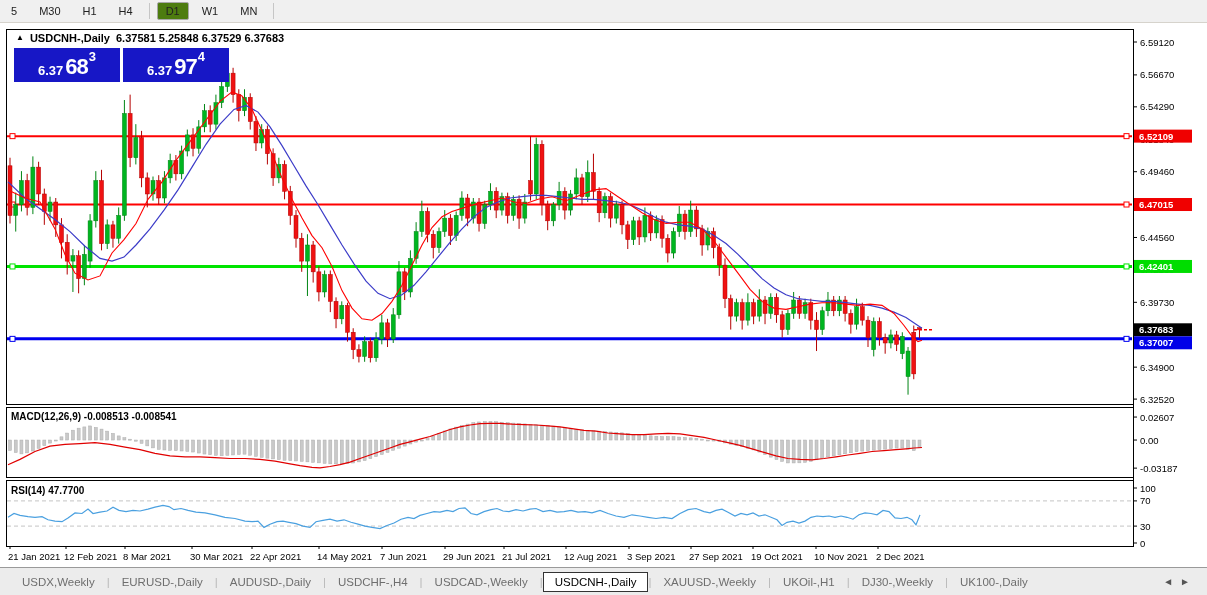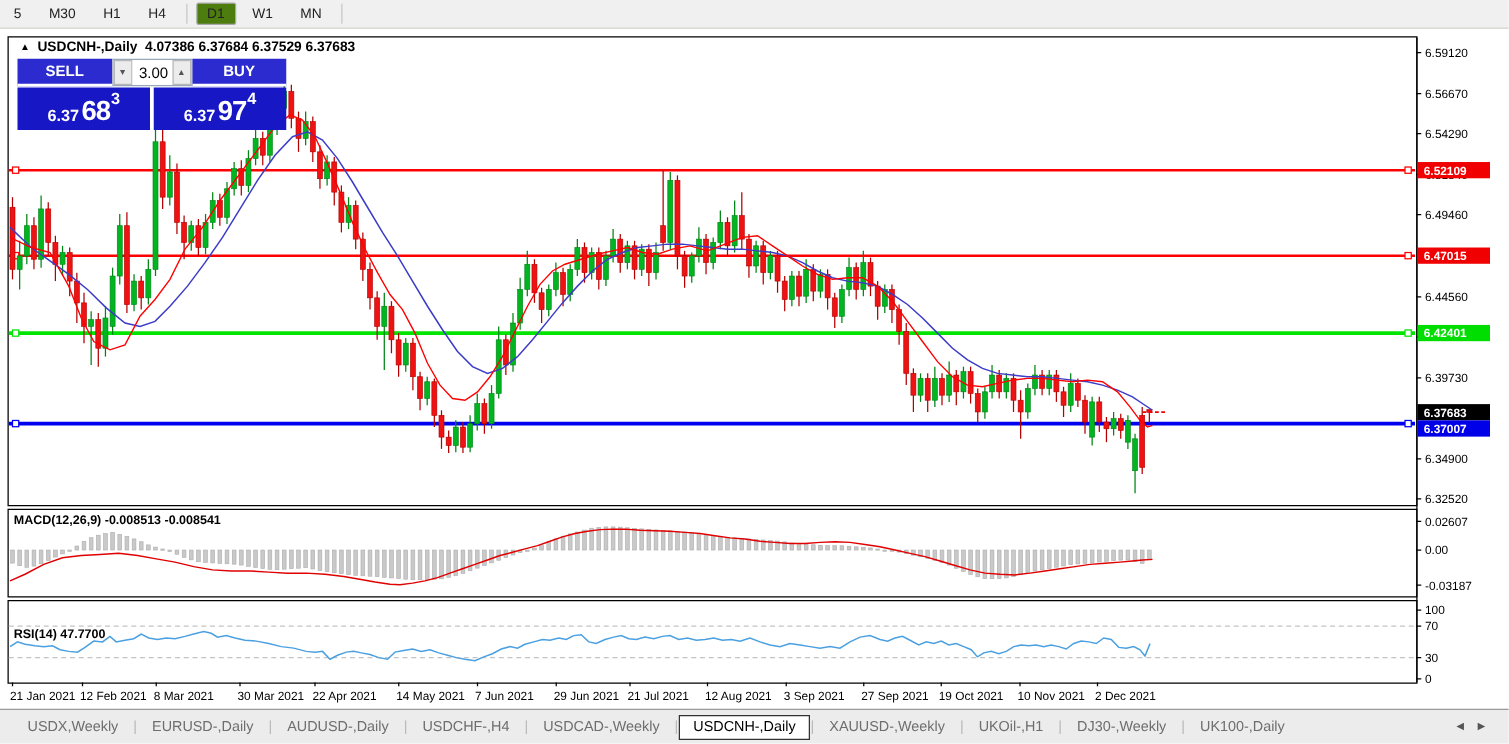--- a/index.html
+++ b/index.html
@@ -28,21 +28,21 @@
   .tp-row2{display:flex;height:34px;margin-top:1px;}
   .price-big{flex:1;background:#1717c6;color:#fff;display:flex;align-items:flex-end;justify-content:center;
       padding-bottom:2px;cursor:pointer;}
   .price-big.left{margin-right:3px;}
   .pb-small{font-size:13px;font-weight:700;line-height:19px;margin-right:2px;}
   .pb-big{font-size:22px;font-weight:700;line-height:27px;letter-spacing:-1px;}
   .pb-sup{font-size:13px;font-weight:700;align-self:flex-start;margin-top:1px;margin-left:1px;}
   
   .pane-label{position:absolute;z-index:6;font-size:10px;font-weight:600;color:#000;}
   #macd-label{left:11px;top:411px;text-align:center;}
-  #rsi-label{left:11px;top:502px;}
+  #rsi-label{left:11px;top:485px;}
   
   .tabbar{position:absolute;left:0;top:567px;width:1207px;height:28px;background:#ececec;border-top:1px solid #9a9a9a;
       display:flex;align-items:center;padding-left:10px;font-size:11.5px;color:#6e6e6e;box-sizing:border-box;z-index:10;}
   .tab{padding:4px 12px;cursor:pointer;white-space:nowrap;}
   .tab.active{background:#fff;border:1px solid #333;color:#000;padding:3px 11px;}
   .tab-sep{color:#b8b8b8;}
   .tab-arrows{margin-left:auto;margin-right:10px;color:#555;font-size:10px;letter-spacing:7px;cursor:pointer;}
   svg text{font-family:"Liberation Sans",sans-serif;}
 </style>
 </head>
@@ -658,33 +658,24 @@
     <div class="tf-sep"></div>
     <div class="tf-btn active">D1</div>
     <div class="tf-btn">W1</div>
     <div class="tf-btn">MN</div>
     <div class="tf-sep"></div>
   </div>
 
 <div class="chart-title">
   <span class="collapse-tri">▲</span>
   <span>USDCNH-,Daily</span>
-  <span>4.07386 6.37684 6.37529 6.37683</span>
+  <span>6.37581 5.25848 6.37529 6.37683</span>
 </div>
 
 <div class="trade-panel">
-  <div class="tp-row1">
-    <div class="sell-btn">SELL</div>
-    <div class="spinner">
-      <div class="spin-btn">▼</div>
-      <input class="vol-input" value="3.00" style="">
-      <div class="spin-btn">▲</div>
-    </div>
-    <div class="buy-btn">BUY</div>
-  </div>
   <div class="tp-row2">
     <div class="price-big left">
       <span class="pb-small">6.37</span>
       <span class="pb-big">68</span>
       <span class="pb-sup">3</span>
     </div>
     <div class="price-big">
       <span class="pb-small">6.37</span>
       <span class="pb-big">97</span>
       <span class="pb-sup">4</span>

